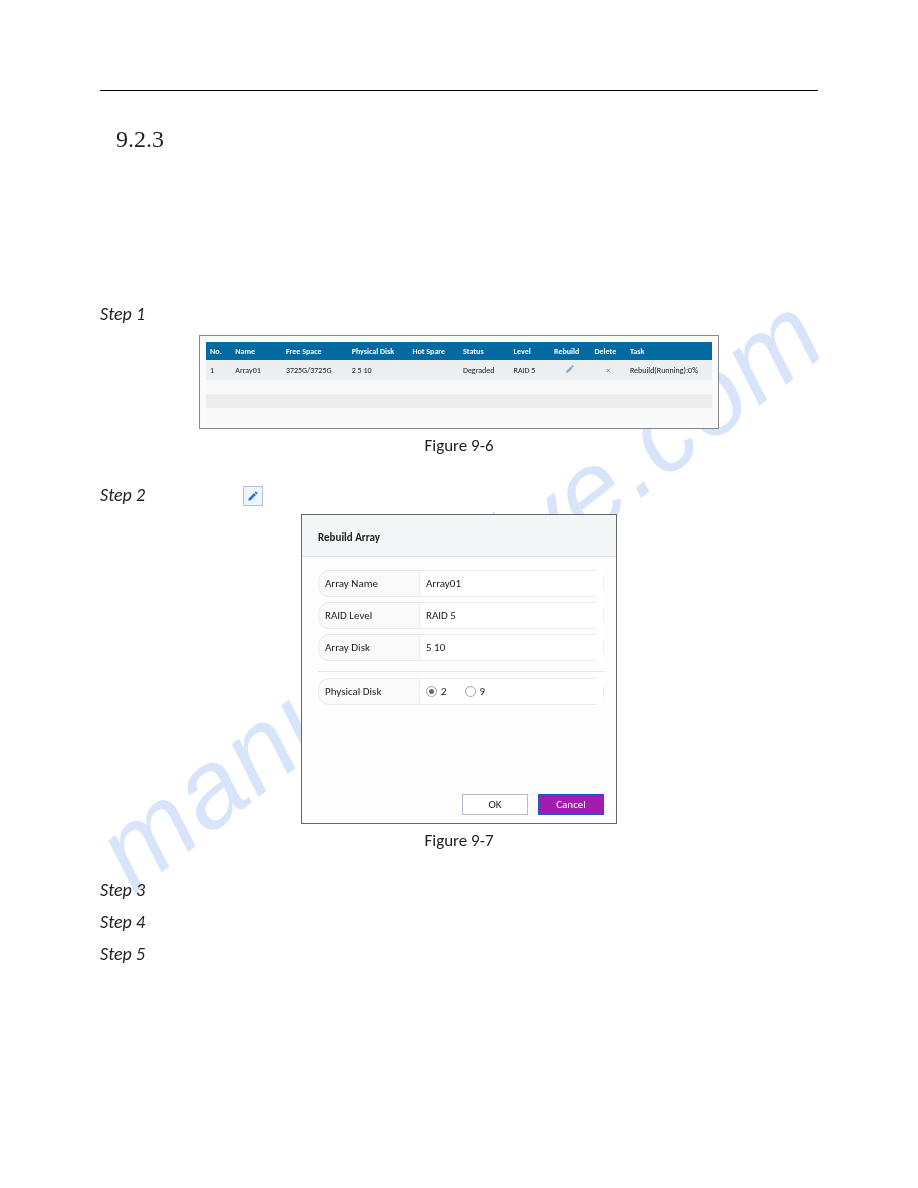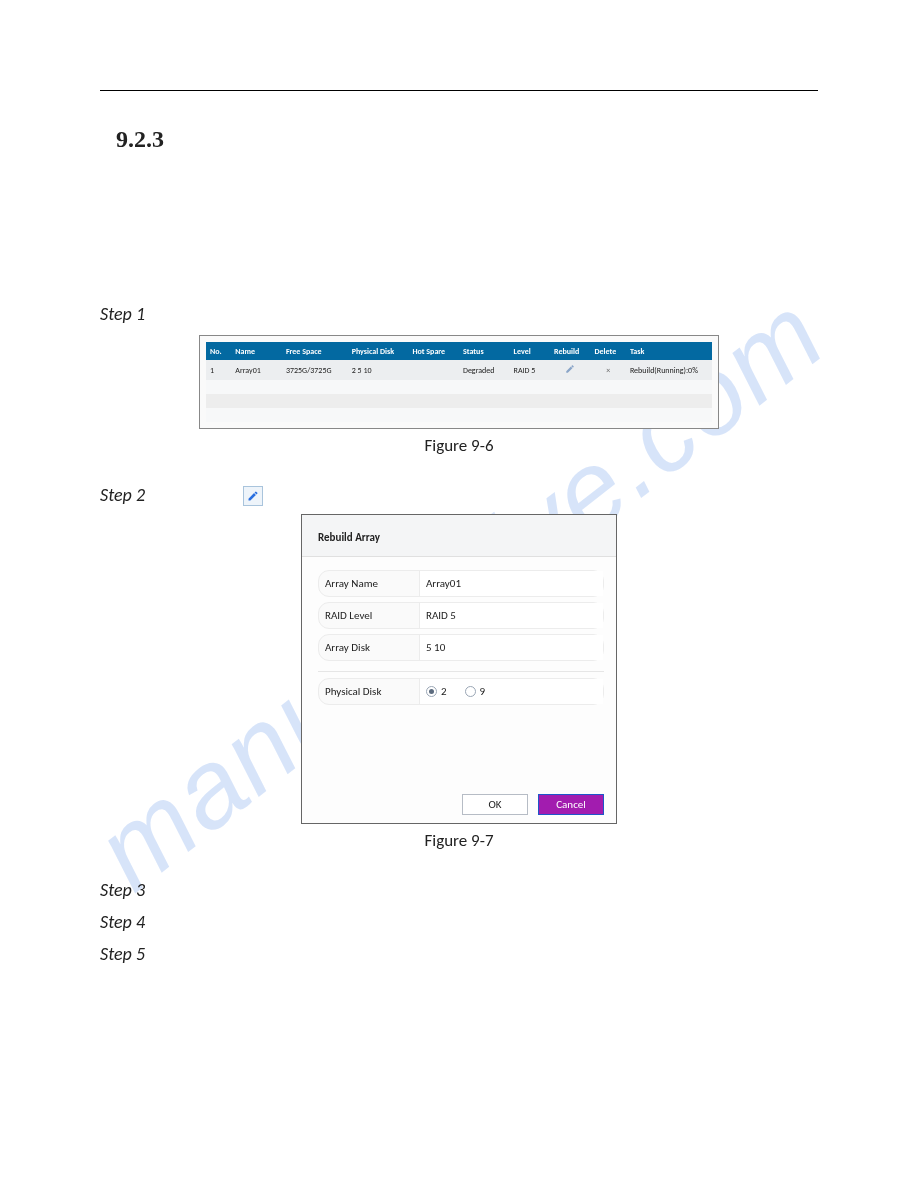--- a/index.html
+++ b/index.html
@@ -17,21 +17,21 @@
     position: relative;
     z-index: 2;
   }
   .rule {
     border: none;
     border-top: 1.5px solid #000;
     margin: 30px 0 35px 0;
   }
   .section-num {
     font-size: 24px;
-    font-weight: 700;
+    font-weight: 400;
     margin: 0 0 150px 16px;
     font-family: Georgia, serif;
   }
   .step-label {
     font-size: 18px;
     font-weight: 400;
     margin: 0 0 10px 0;
     font-style: italic;
   }
   .step-row { display: flex; align-items: flex-end; gap: 30px; margin-bottom: 8px; }

